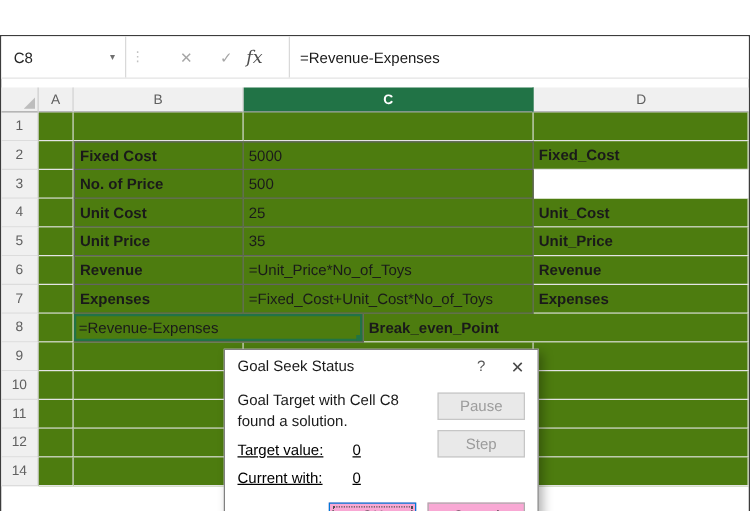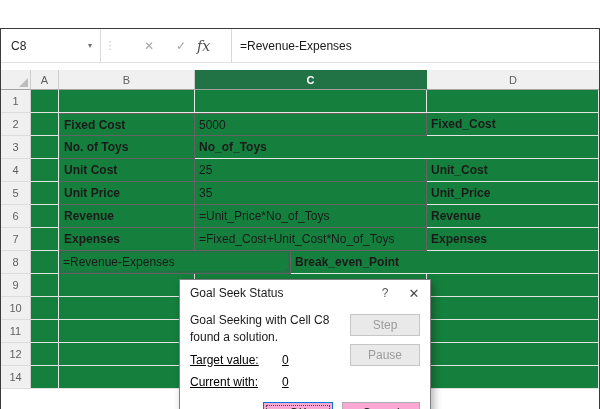--- a/index.html
+++ b/index.html
@@ -20,21 +20,21 @@
   .sheet { margin-top:7px; }
   .colhdr { display:flex; height:20px; }
   .corner { width:30px; background:#f0f0f0; border-right:1px solid #cdcdcd; border-bottom:1px solid #a3a3a3; position:relative; }
   .corner::after { content:""; position:absolute; right:2px; bottom:2px; border-style:solid; border-width:0 0 9px 9px; border-color:transparent transparent #bdbdbd transparent; }
   .ch { background:#f0f0f0; border-right:1px solid #cdcdcd; border-bottom:1px solid #a3a3a3; color:#606060; font-size:11px; display:flex; align-items:center; justify-content:center; }
   .ch.sel { background:#217346; border-right-color:#217346; color:#fff; font-weight:bold; }
   .w-a { width:28px; } .w-b { width:136px; } .w-c { width:232px; } .w-d { flex:1; border-right:none; }
 
   .row { display:flex; height:23px; }
   .rh { width:30px; background:#f0f0f0; border-right:1px solid #cdcdcd; border-bottom:1px solid #dcdcdc; color:#606060; font-size:11px; display:flex; align-items:center; justify-content:center; }
-  .cell { border-right:1px solid #e4e4e4; border-bottom:1px solid #e4e4e4; font-size:12px; color:#1a1a1a; display:flex; align-items:center; padding:0 4px; white-space:nowrap; overflow:hidden; background:#15803d; }
+  .cell { border-right:1px solid #e4e4e4; border-bottom:1px solid #e4e4e4; font-size:12px; color:#1a1a1a; display:flex; align-items:center; padding:0 4px; white-space:nowrap; overflow:hidden; background:#4d7c0f; }
   .bold { font-weight:bold; }
   .tb { border-right:1px solid #636363; border-bottom:1px solid #636363; }
   .tt { border-top:1px solid #636363; }
   .tl { border-left:1px solid #636363; }
   .active { box-shadow:inset 0 0 0 2px #217346; position:relative; }
   .active::after { content:""; position:absolute; right:0; bottom:0; width:5px; height:5px; background:#217346; }
 
   
   .dlg { position:absolute; left:178px; top:250px; width:252px; background:#fff; border:1px solid #808080; box-shadow:3px 3px 8px rgba(0,0,0,.3); font-size:12px; }
   .dlg-tb { height:26px; display:flex; align-items:center; padding-left:10px; }
@@ -94,22 +94,22 @@
       <div class="rh">2</div>
       <div class="cell w-a"></div>
       <div class="cell w-b bold tb tl tt">Fixed Cost</div>
       <div class="cell w-c tb tt">5000</div>
       <div class="cell w-d bold">Fixed_Cost</div>
     </div>
 
     <div class="row">
       <div class="rh">3</div>
       <div class="cell w-a"></div>
-      <div class="cell w-b bold tb tl">No. of Toys</div>
-      <div class="cell w-d bold">No_of_Toys</div>
+      <div class="cell w-b bold tb tl">No. of Price</div>
+      <div class="cell w-c tb">500</div>
     </div>
 
     <div class="row">
       <div class="rh">4</div>
       <div class="cell w-a"></div>
       <div class="cell w-b bold tb tl">Unit Cost</div>
       <div class="cell w-c tb">25</div>
       <div class="cell w-d bold">Unit_Cost</div>
     </div>
 
@@ -188,34 +188,34 @@
 
   <div class="dlg">
     <div class="dlg-tb">
       <span class="dlg-title">Goal Seek Status</span>
       <span class="dlg-hb">?</span>
       <span class="dlg-cb">✕</span>
     </div>
     <div class="dlg-body">
       <div class="toprow">
         <div class="leftcol">
-          <div class="msg">Goal Seeking with Cell C8</div>
+          <div class="msg">Goal Target with Cell C8</div>
           <div class="msg">found a solution.</div>
           <div class="vrow">
             <span class="vlbl">Target value:</span>
             <span>0</span>
           </div>
           <div class="vrow">
             <span class="vlbl">Current with:</span>
             <span>0</span>
           </div>
         </div>
         <div class="sidecol">
+          <div class="btn dis">Pause</div>
           <div class="btn dis">Step</div>
-          <div class="btn dis">Pause</div>
         </div>
       </div>
       <div class="btnrow">
         <div class="btn ok">OK</div>
         <div class="btn cancel">Cancel</div>
       </div>
     </div>
   </div>
 
 </div>

